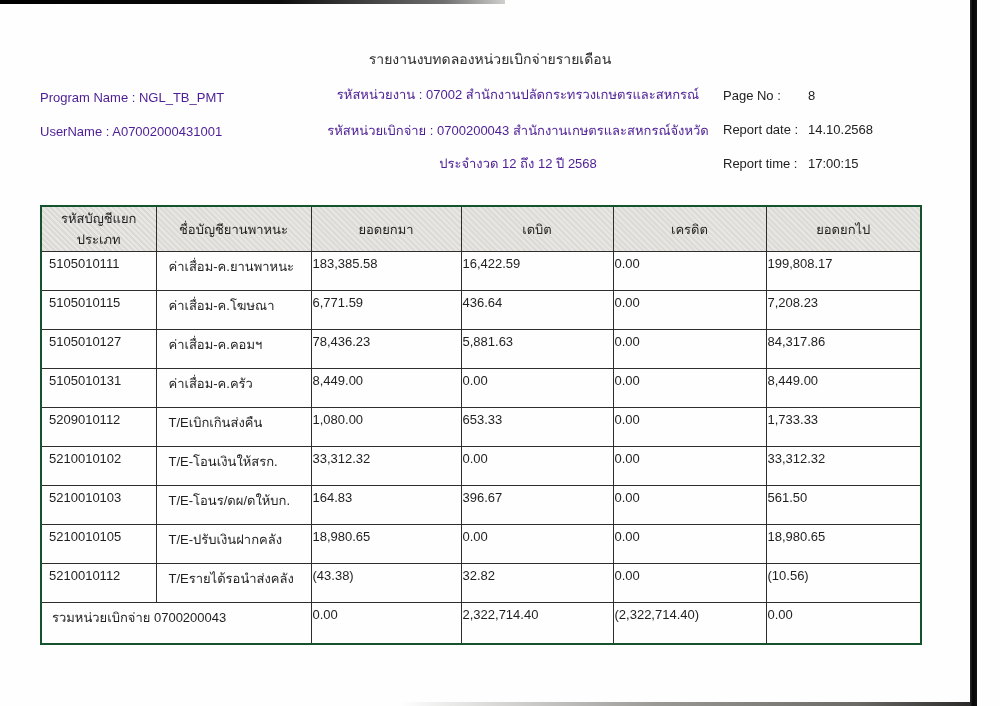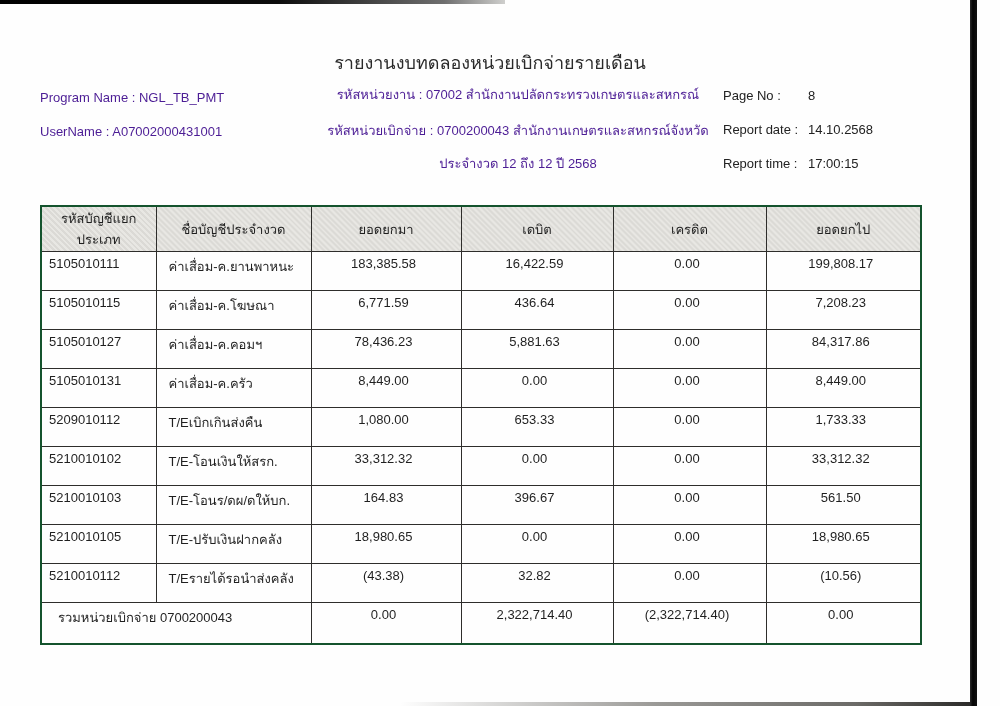--- a/index.html
+++ b/index.html
@@ -3,21 +3,21 @@
 <meta charset="utf-8">
 <style>
   html,body { margin:0; padding:0; }
   body {
     width:1000px; height:706px; position:relative; overflow:hidden;
     background:#fefefe; color:#222;
     font-family:"Liberation Sans","DejaVu Sans",sans-serif;
   }
   .page-title {
     position:absolute; top:48px; left:0; width:980px;
-    text-align:center; font-size:18px; color:#2a2a2a;
+    text-align:center; font-size:14px; color:#2a2a2a;
   }
   .meta { position:absolute; font-size:13px; color:#4c1d95; white-space:nowrap; }
   .meta-left-1 { left:40px; top:90px; }
   .meta-left-2 { left:40px; top:124px; }
   .meta-center { left:300px; width:436px; text-align:center; }
   .meta-center-1 { top:84px; }
   .meta-center-2 { top:120px; }
   .meta-center-3 { top:153px; }
   .meta-label { position:absolute; left:723px; font-size:13px; }
   .meta-value { position:absolute; left:808px; font-size:13px; }
@@ -32,23 +32,23 @@
   table.report { border:2px solid #14532d; }
   thead th {
     height:38px; font-weight:normal; text-align:center; vertical-align:middle;
     background:
       repeating-linear-gradient(45deg, rgba(160,158,152,0.18) 0 2px, rgba(0,0,0,0) 2px 4px),
       #e8e7e3;
   }
   tbody td { height:33px; vertical-align:top; padding-top:4px; }
   td.code { padding-left:7px; }
   td.name { padding-left:12px; }
-  td.num  { text-align:center; padding-right:6px; }
+  td.num  { text-align:left; padding-right:6px; }
   tr.total-row td { height:35px; vertical-align:top; padding-top:4px; }
-  td.total-label { padding-left:16px; }
+  td.total-label { padding-left:10px; }
 
   .artifact-top {
     position:absolute; top:0; left:0; width:505px; height:4px;
     background:linear-gradient(to right,#000 0%,#0c0c0c 55%,#6f6f6f 88%,#cfcfcd 100%);
   }
   .artifact-right {
     position:absolute; top:0; left:970px; width:7px; height:706px;
     background:linear-gradient(to right,#2a2a2a,#050505 40%,#111 100%);
   }
   .artifact-bottom {
@@ -86,21 +86,21 @@
       <col style="width:115px">
         <col style="width:155px">
         <col style="width:150px">
       <col style="width:152px">
         <col style="width:153px">
         <col style="width:155px">
     </colgroup>
     <thead>
       <tr>
         <th>รหัสบัญชีแยกประเภท</th>
-        <th>ชื่อบัญชีประจำงวด</th>
+        <th>ชื่อบัญชียานพาหนะ</th>
         <th>ยอดยกมา</th>
         <th>เดบิต</th>
         <th>เครดิต</th>
         <th>ยอดยกไป</th>
       </tr>
     </thead>
     <tbody>
 
     <tr>
           <td class="code">5105010111</td>

